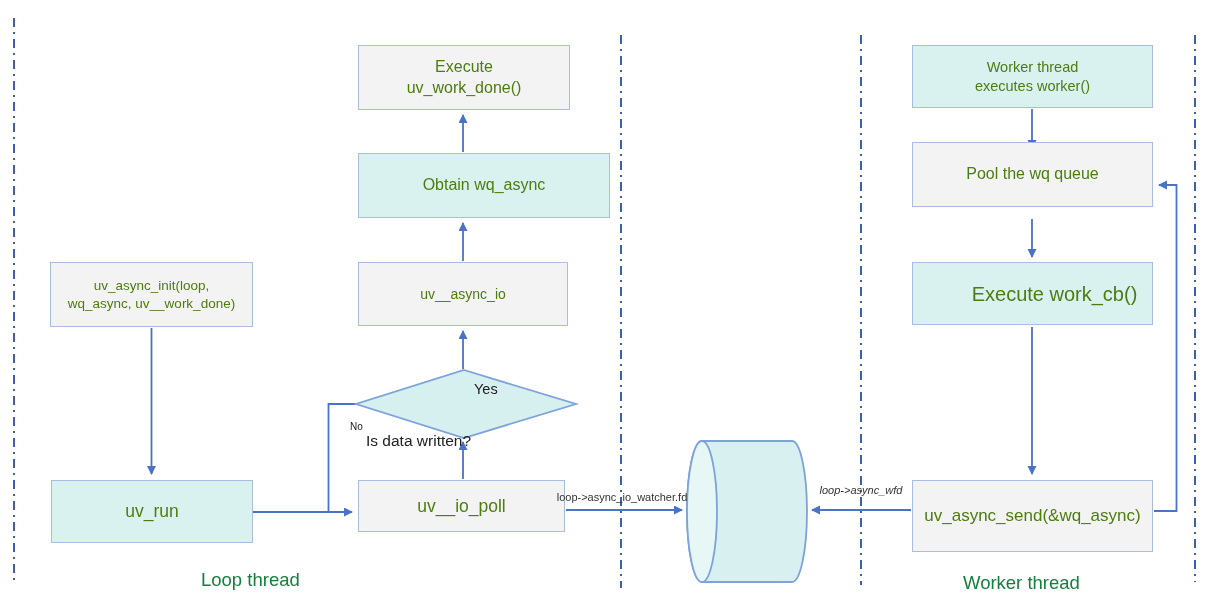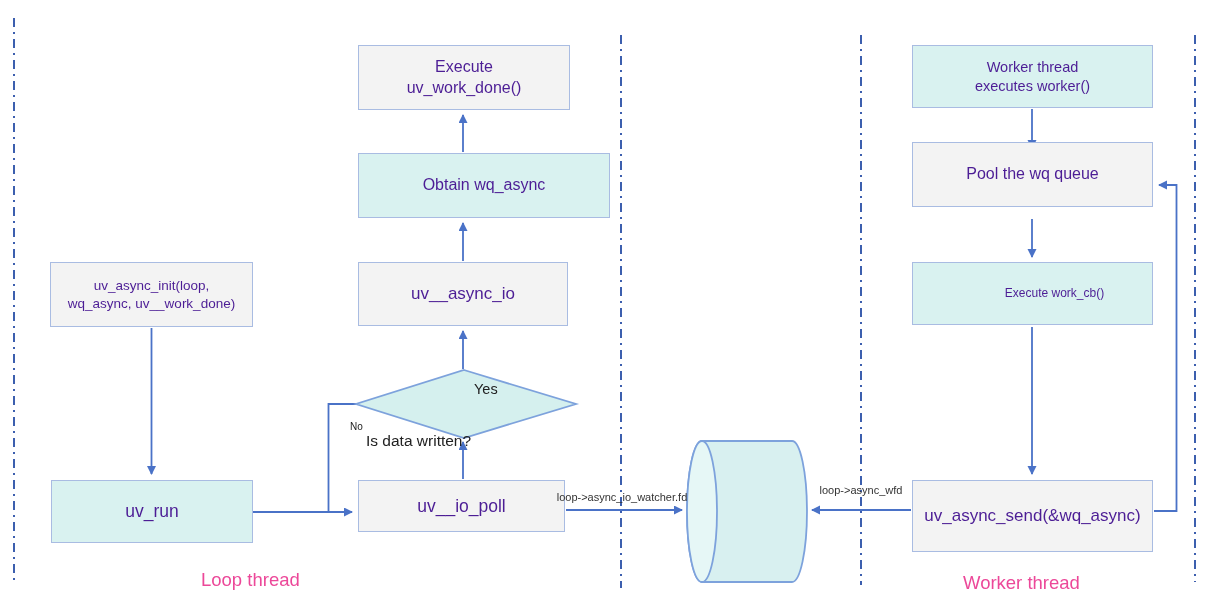--- a/index.html
+++ b/index.html
@@ -7,27 +7,27 @@
   #canvas{position:relative;width:1219px;height:608px;background:#ffffff;overflow:hidden;}
   #shapes{position:absolute;left:0;top:0;width:1219px;height:608px;}
   .node{
     position:absolute;
     display:flex;align-items:center;justify-content:center;
     text-align:center;
     box-sizing:border-box;
     border:1.5px solid #a9bce2;
     white-space:pre-line;
     line-height:1.3;
-    color:#4c1d95;
+    color:#4d7c0f;
   }
   .gray{background:#f3f3f3;}
   .cyan{background:#d9f2f0;}
   .lbl{position:absolute;color:#212121;margin-top:37px;}
   .edge-lbl{position:absolute;font-size:11px;color:#333333;text-align:center;white-space:nowrap;}
-  .lane-lbl{position:absolute;font-size:18.5px;color:#ec4899;white-space:nowrap;}
+  .lane-lbl{position:absolute;font-size:18.5px;color:#15803d;white-space:nowrap;}
 </style>
 </head>
 <body>
 
 <div id="canvas">
 
   <svg id="shapes" viewBox="0 0 1219 608">
     <defs>
       <marker id="ah" markerWidth="10" markerHeight="10" refX="8" refY="4.5" orient="auto" markerUnits="userSpaceOnUse">
         <path d="M0,0 L9,4.5 L0,9 Z" fill="#4a72c7"></path>
@@ -65,33 +65,33 @@
     <polygon points="464,370 576,404 464,438 356,404" fill="#d5f0ee" stroke="#7da2dc" stroke-width="1.8"></polygon>
   </svg>
 
   <div class="node cyan" style="left:51px;top:480px;width:202px;height:63px;font-size:17.5px;">uv_run</div>
   <div class="node gray" style="left:50px;top:262px;width:203px;height:65px;font-size:13.5px;">uv_async_init(loop,
 wq_async, uv__work_done)</div>
 
   <div class="node gray" style="left:358px;top:45px;width:212px;height:65px;font-size:16px;">Execute
 uv_work_done()</div>
   <div class="node cyan" style="left:358px;top:153px;width:252px;height:65px;font-size:16px;">Obtain wq_async</div>
-  <div class="node gray" style="left:358px;top:262px;width:210px;height:64px;font-size:17px;text-align:right;">uv__async_io</div>
+  <div class="node gray" style="left:358px;top:262px;width:210px;height:64px;font-size:14px;text-align:right;">uv__async_io</div>
   <div class="node gray" style="left:358px;top:480px;width:207px;height:52px;font-size:17.5px;">uv__io_poll</div>
 
   <div class="lbl" style="left:366px;top:395px;width:200px;text-align:left;font-size:15.5px;">Is data written?</div>
 
   <div class="node cyan" style="left:912px;top:45px;width:241px;height:63px;font-size:14.5px;">Worker thread
 executes worker()</div>
   <div class="node gray" style="left:912px;top:142px;width:241px;height:65px;font-size:16px;">Pool the wq queue</div>
-  <div class="node cyan" style="left:912px;top:262px;width:241px;height:63px;font-size:12px;padding-left:44px;">Execute work_cb()</div>
+  <div class="node cyan" style="left:912px;top:262px;width:241px;height:63px;font-size:20px;padding-left:44px;">Execute work_cb()</div>
   <div class="node gray" style="left:912px;top:480px;width:241px;height:72px;font-size:17px;">uv_async_send(&amp;wq_async)</div>
 
   <div class="lbl" style="left:474px;top:344px;font-size:14.5px;">Yes</div>
   <div class="lbl" style="left:350px;top:384px;font-size:10px;text-align:right;">No</div>
 
   <div class="edge-lbl" style="left:548px;top:491px;width:148px;">loop-&gt;async_io_watcher.fd</div>
-  <div class="edge-lbl" style="left:810px;top:484px;width:102px;">loop-&gt;async_wfd</div>
+  <div class="edge-lbl" style="left:810px;top:484px;width:102px;font-style:italic;">loop-&gt;async_wfd</div>
 
   <div class="lane-lbl" style="left:201px;top:569px;">Loop thread</div>
   <div class="lane-lbl" style="left:963px;top:572px;">Worker thread</div>
 
 </div>
 
 </body></html>

